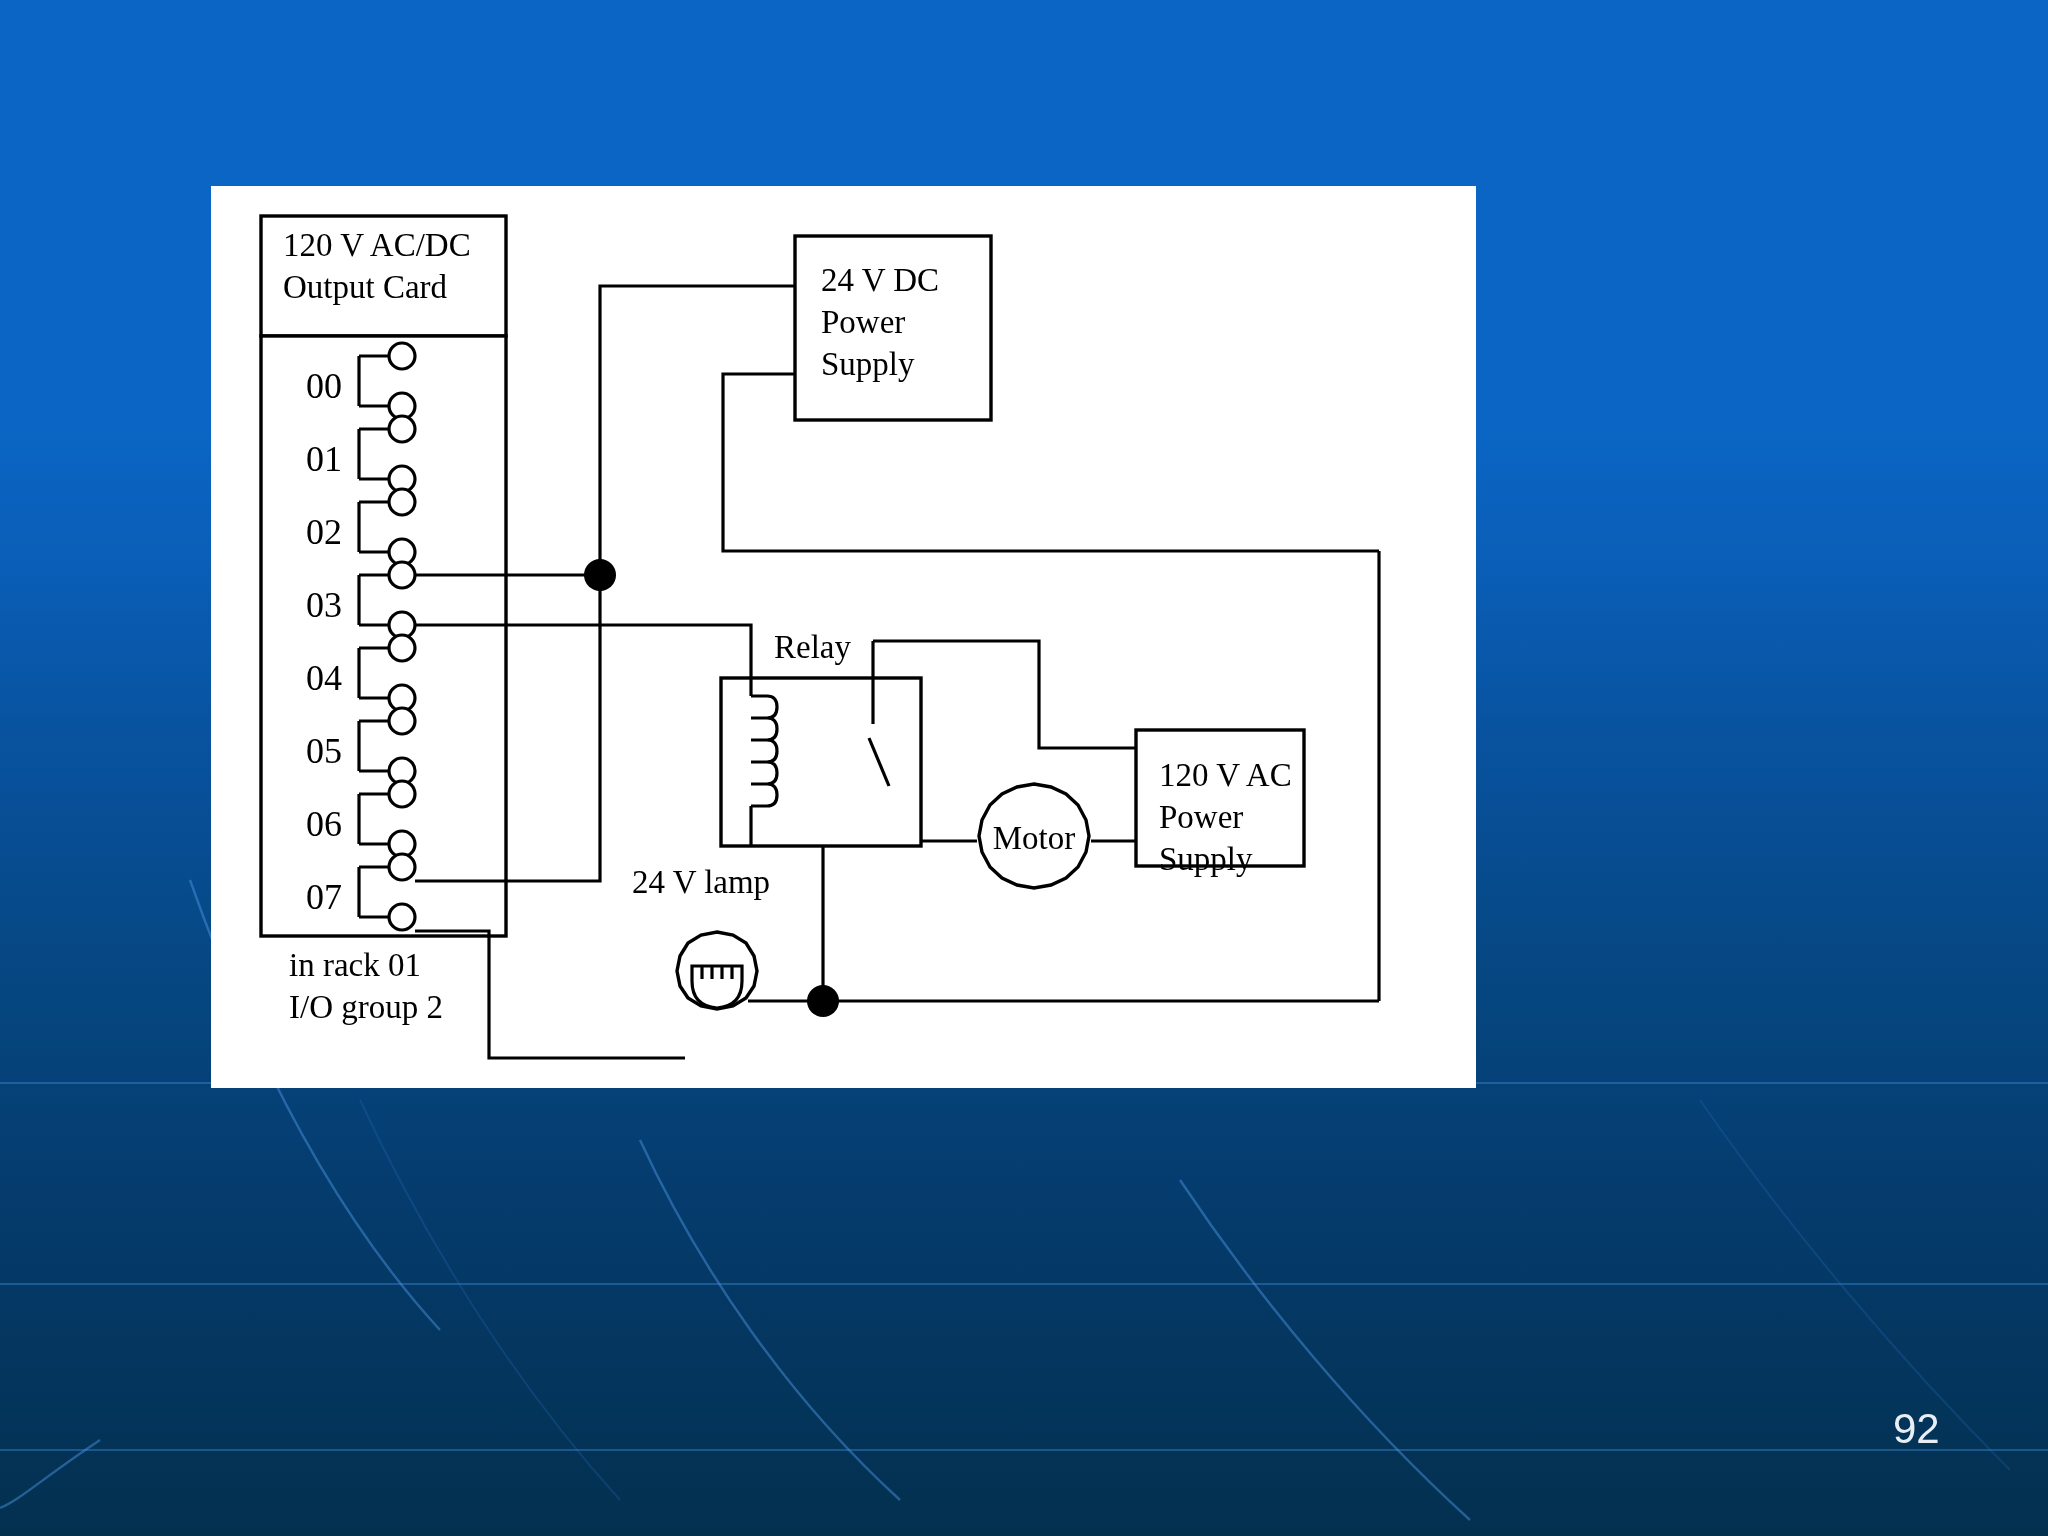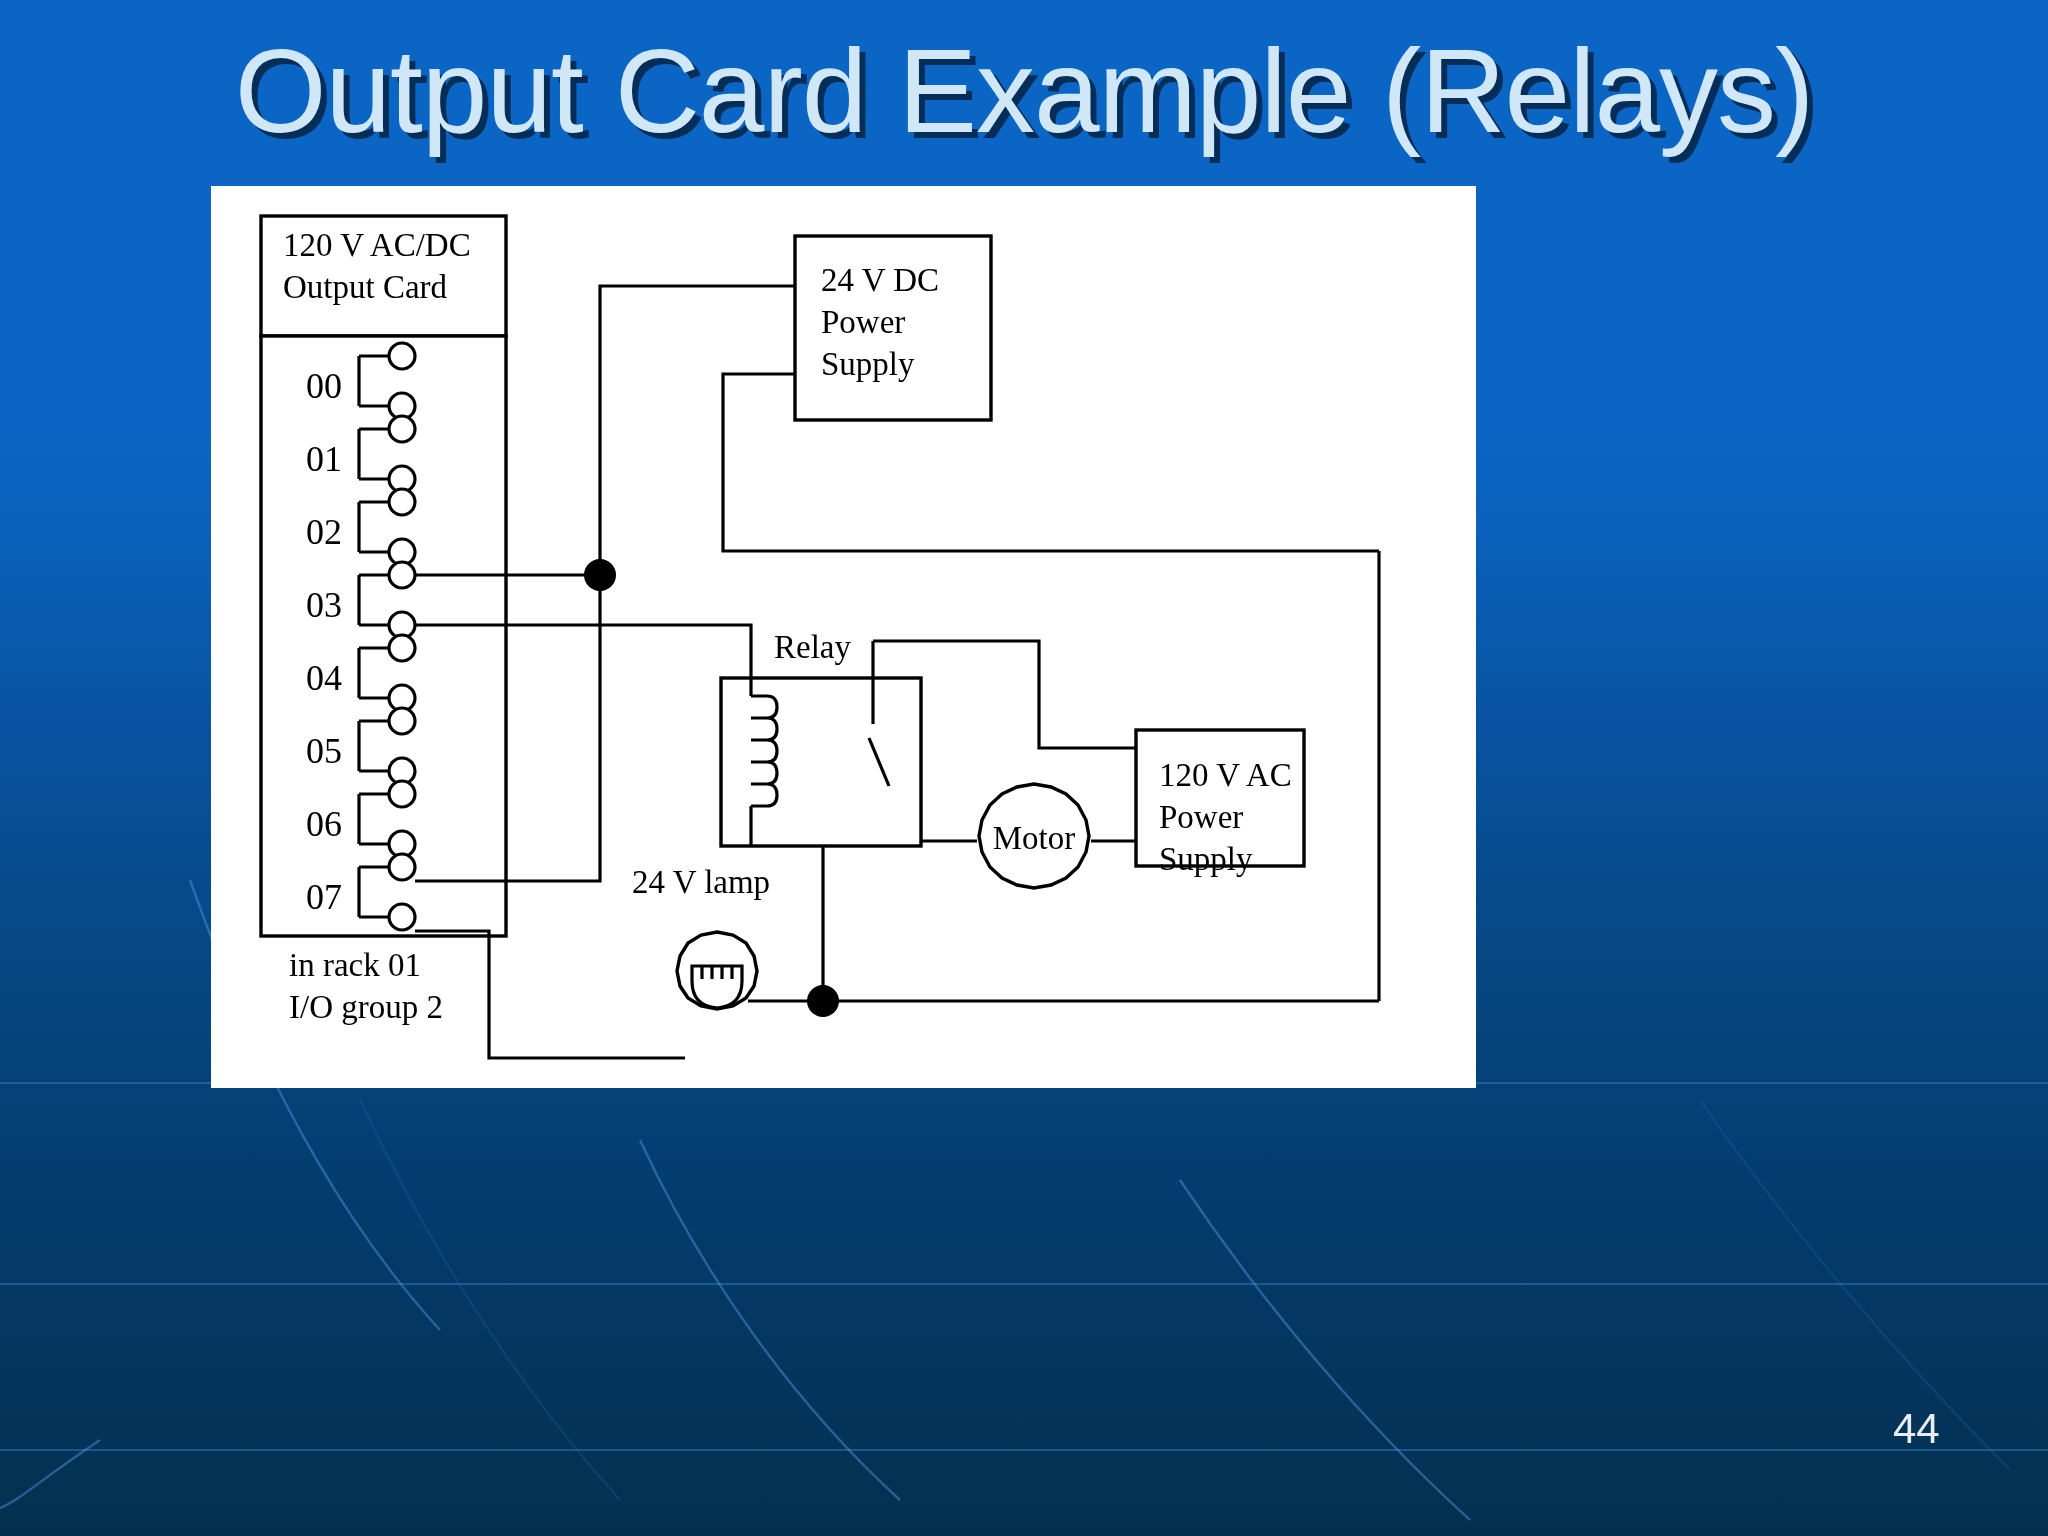--- a/index.html
+++ b/index.html
@@ -101,21 +101,20 @@
       <path d="M 100 1440 C 40 1480 20 1500 0 1508"></path>
       <path d="M 640 1140 C 700 1270 790 1400 900 1500"></path>
       <path d="M 1180 1180 C 1260 1300 1360 1420 1470 1520"></path>
     </g>
     <g stroke="#2f7ccb" stroke-opacity="0.22" fill="none" stroke-width="2">
       <path d="M 1700 1100 C 1790 1230 1900 1360 2010 1470"></path>
       <path d="M 360 1100 C 430 1250 520 1390 620 1500"></path>
     </g>
   </svg>
 
-  <div id="title">Output Card Example (Relays)</div>
 
   <div id="canvas">
     <svg width="1265" height="902" viewBox="0 0 1265 902">
 
       <g>
 
         <rect class="boxline" x="50" y="30" width="245" height="120"></rect>
 
         <rect class="boxline" x="50" y="150" width="245" height="600"></rect>
 
@@ -262,15 +261,15 @@
                  L 535 812 L 522 820 L 506 823 L 490 820 L 477 812
                  L 469 800 L 466 785 L 469 770 L 477 757 L 490 749 Z"></path>
 
         <path class="coil" d="M 481 780 L 481 795 Q 481 820 506 822 Q 531 820 531 795 L 531 780 Z"></path>
         <path class="coil" d="M 491 780 L 491 793 M 501 780 L 501 793 M 511 780 L 511 793 M 521 780 L 521 793"></path>
       </g>
 
     </svg>
   </div>
 
-  <div id="slide-number">44</div>
+  <div id="slide-number">92</div>
 
 </div>
 
 </body></html>

